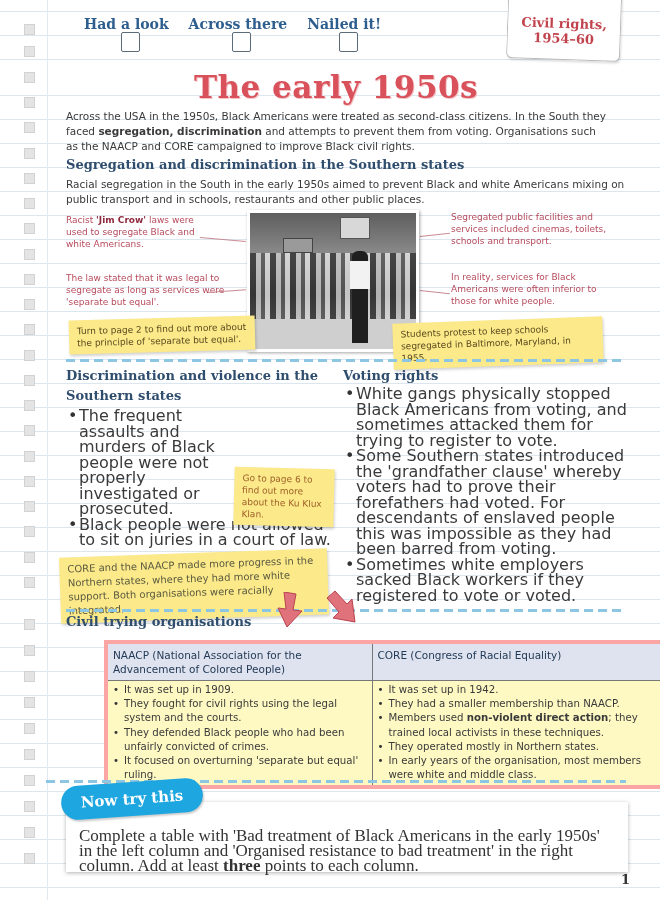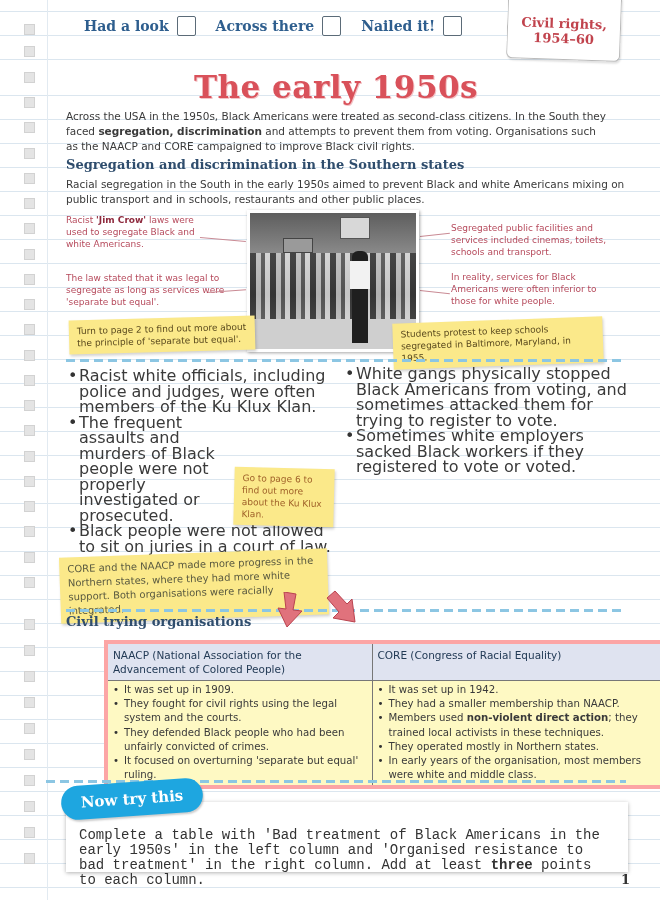--- a/index.html
+++ b/index.html
@@ -11,21 +11,21 @@
     background:
       repeating-linear-gradient(to bottom, transparent 0, transparent 23px, #dbe6ef 23px, #dbe6ef 24px);
     background-position: 0 72px;
   }
   .margin-line { position: absolute; left: 47px; top: 0; width: 1px; height: 900px; background: #e2eaf1; }
   .hole {
     position: absolute; left: 24px; width: 11px; height: 11px;
     background: #e4e4e4; border: 1px solid #d2d2d2;
   }
   .topbar { position: absolute; left: 84px; top: 16px; display: flex; align-items: center; gap: 0; }
-  .progress-item { display: flex; align-items: center; margin-right: 20px; }
+  .progress-item { display: flex; align-items: center; margin-right: 20px; flex-direction: column; }
   .progress-label {
     font-family: "DejaVu Serif", serif; font-weight: bold; font-size: 14px; color: #2e5e8e;
   }
   .check-box {
     width: 19px; height: 20px; border: 1.5px solid #5b6b78; border-radius: 2px;
     margin-left: 8px; background: #fff;
   }
   .tab-badge {
     position: absolute; left: 507px; top: -4px; width: 114px; height: 64px;
     border: 1px solid #b9b9b9; border-top: none; border-radius: 0 0 6px 6px;
@@ -96,21 +96,21 @@
     background: #1ea6e0; border-radius: 17px; transform: rotate(-4deg);
     box-shadow: 1px 2px 2px rgba(0,0,0,0.2); z-index: 3;
     display: flex; align-items: center; justify-content: center;
   }
   .now-try-badge span { font-family: "DejaVu Serif", serif; font-weight: bold; font-size: 15px; color: #fff; }
   .now-try-box {
     position: absolute; left: 66px; top: 802px; width: 562px; height: 70px;
     background: #fff; box-shadow: 0 1px 4px rgba(0,0,0,0.3); z-index: 2;
     padding: 26px 13px 0 13px;
   }
-  .now-try-box p { font-family: Liberation Mono, monospace; font-size: 14px; line-height: 15px; color: #333; }
+  .now-try-box p { font-family: Liberation Serif, serif; font-size: 17px; line-height: 15px; color: #333; }
   .page-num { position: absolute; left: 621px; top: 872px; font-family: "DejaVu Serif", serif; font-weight: bold; font-size: 13px; color: #333; }
   .arrow { position: absolute; z-index: 4; }
 </style>
 </head>
 <body>
 
 <div class="margin-line"></div>
 <div>
   <div class="hole" style="top:24px"></div>
   <div class="hole" style="top:46px"></div>
@@ -173,54 +173,59 @@
 
 <h2 class="section-h h-seg">Segregation and discrimination in the Southern states</h2>
 <p class="seg-text body-text">Racial segregation in the South in the early 1950s aimed to prevent Black and white Americans mixing on public transport and in schools, restaurants and other public places.</p>
 
 <p class="annot" style="left:66px;top:214px;width:150px"><span>Racist </span><b>'Jim Crow'</b><span> laws were used to segregate Black and white Americans.</span></p>
 <div class="leader" style="left:200px;top:237px;width:46px;transform:rotate(5deg)"></div>
 
 <p class="annot" style="left:66px;top:272px;width:160px">The law stated that it was legal to segregate as long as services were 'separate but equal'.</p>
 <div class="leader" style="left:208px;top:292px;width:38px;transform:rotate(-4deg)"></div>
 
-<p class="annot" style="left:451px;top:222px;width:160px">Segregated public facilities and services included cinemas, toilets, schools and transport.</p>
+<p class="annot" style="left:451px;top:211px;width:160px">Segregated public facilities and services included cinemas, toilets, schools and transport.</p>
 <div class="leader" style="left:420px;top:236px;width:30px;transform:rotate(-6deg)"></div>
 
 <p class="annot" style="left:451px;top:271px;width:160px">In reality, services for Black Americans were often inferior to those for white people.</p>
 <div class="leader" style="left:420px;top:290px;width:30px;transform:rotate(6deg)"></div>
 
 <div class="photo">
   <div class="sign1"></div>
   <div class="sign2"></div>
   <div class="crowd"></div>
   <div class="ground"></div>
   <div class="officer"></div>
   <div class="officer-shirt"></div>
 </div>
 
 <div class="sticky" style="left:69px;top:318px;width:186px;transform:rotate(-1.5deg)">Turn to page 2 to find out more about the principle of 'separate but equal'.</div>
 <div class="sticky" style="left:393px;top:320px;width:210px;transform:rotate(-2deg)">Students protest to keep schools segregated in Baltimore, Maryland, in 1955.</div>
 
 <div class="dash" style="left:66px;top:359px;width:560px"></div>
 
 <div class="col-left">
+  <h2 class="section-h">
+    <span>Discrimination and violence in the</span><br>
+    <span>Southern states</span>
+  </h2>
   <ul class="bullets" style="margin-top:2px">
-    <li>Racist white officials, including police and judges, were often members of the Ku Klux Klan.</li>
     <li style="width:160px">The frequent assaults and murders of Black people were not properly investigated or prosecuted.</li>
     <li>Black people were not allowed to sit on juries in a court of law.</li>
   </ul>
 </div>
 <div class="sticky" style="left:234px;top:468px;width:100px;transform:rotate(1.5deg);color:#a0622a">Go to page 6 to find out more about the Ku Klux Klan.</div>
 
 <div class="sticky" style="left:60px;top:553px;width:268px;font-size:10px;line-height:14px;transform:rotate(-2deg);color:#5a5a40">CORE and the NAACP made more progress in the Northern states, where they had more white support. Both organisations were racially integrated.</div>
 
 <div class="col-right">
+  <h2 class="section-h">Voting rights</h2>
   <ul class="bullets">
     <li>White gangs physically stopped Black Americans from voting, and sometimes attacked them for trying to register to vote.</li>
+    <li>Some Southern states introduced the 'grandfather clause' whereby voters had to prove their forefathers had voted. For descendants of enslaved people this was impossible as they had been barred from voting.</li>
     <li>Sometimes white employers sacked Black workers if they registered to vote or voted.</li>
   </ul>
 </div>
 
 <svg class="arrow" style="left:275px;top:592px" width="30" height="36" viewBox="0 0 30 36">
   <polygon points="9,0 21,2 18,18 27,19 12,35 3,16 11,17" fill="#e0727c" stroke="#b9434f" stroke-width="1"></polygon>
 </svg>
 <svg class="arrow" style="left:325px;top:590px" width="34" height="34" viewBox="0 0 34 34">
   <polygon points="2,8 10,1 22,14 27,9 30,32 8,28 14,22" fill="#e0727c" stroke="#b9434f" stroke-width="1"></polygon>
 </svg>

